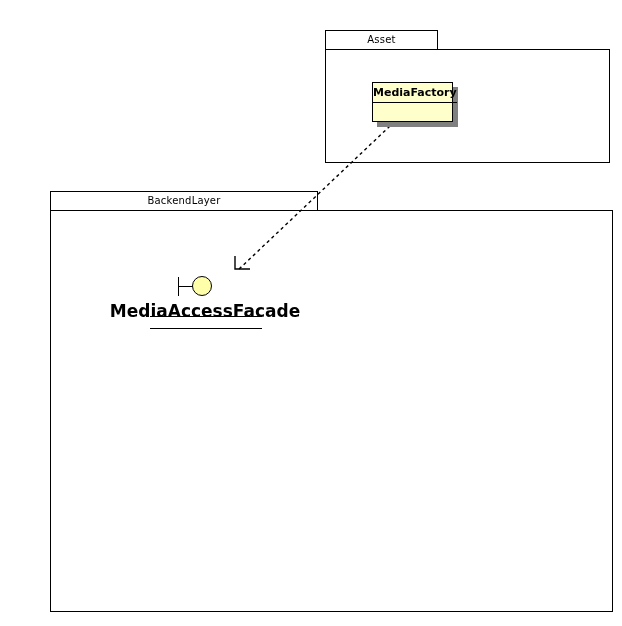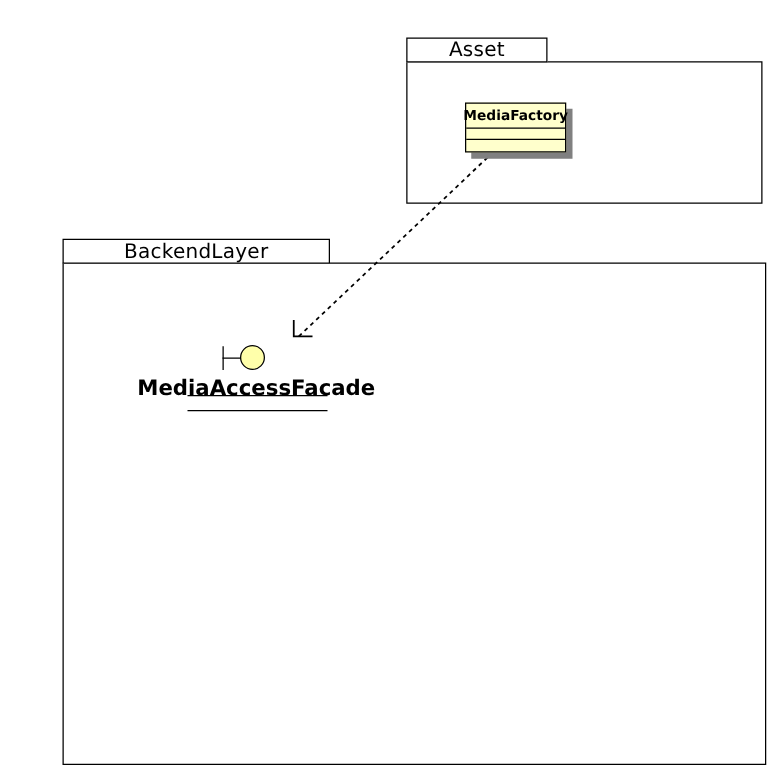--- a/index.html
+++ b/index.html
@@ -24,21 +24,21 @@
     position: absolute;
     box-sizing: border-box;
     border: 1px solid #000000;
     background: #ffffff;
     display: flex;
     align-items: center;
     justify-content: center;
     z-index: 3;
   }
   .pkg-tab-label {
-    font-size: 16px;
+    font-size: 10px;
     color: #000000;
     line-height: 1;
     white-space: nowrap;
     letter-spacing: 0.2px;
   }
   .pkg-body {
     position: absolute;
     box-sizing: border-box;
     border: 1px solid #000000;
     background: #ffffff;
@@ -64,21 +64,21 @@
     position: absolute;
     left: 0;
     top: 0;
     width: 100%;
     height: 100%;
     box-sizing: border-box;
     border: 1px solid #000000;
     background: #ffffcc;
     z-index: 2;
     display: flex;
-    flex-direction: column;
+    flex-direction: row;
   }
   .class-name-cmp {
     box-sizing: border-box;
     border-bottom: 1px solid #000000;
     display: flex;
     align-items: center;
     justify-content: center;
     height: 20px;
     flex: none;
   }
@@ -156,21 +156,21 @@
 </head>
 <body>
 
 <div id="canvas" style="width: 622px; height: 626px; background: rgb(255, 255, 255);">
 
   <div class="pkg-tab" id="asset-tab" style="left: 325px; top: 30px; width: 113px; height: 20px;">
     <span class="pkg-tab-label">Asset</span>
   </div>
   <div class="pkg-body" id="asset-body" style="left: 325px; top: 49px; width: 285px; height: 114px;"></div>
 
-  <div class="pkg-tab" id="backend-tab" style="left: 50px; top: 191px; width: 214px; height: 20px;">
+  <div class="pkg-tab" id="backend-tab" style="left: 50px; top: 191px; width: 268px; height: 20px;">
     <span class="pkg-tab-label">BackendLayer</span>
   </div>
   <div class="pkg-body" id="backend-body" style="left: 50px; top: 210px; width: 563px; height: 402px;"></div>
 
   <div class="class-box" id="mediafactory-box" style="left: 372px; top: 82px; width: 81px; height: 40px;">
     <div class="class-shadow" style="background: rgb(128, 128, 128);"></div>
     <div class="class-frame" style="background: rgb(255, 255, 204); border-color: rgb(0, 0, 0);">
       <div class="class-name-cmp">
         <span>MediaFactory</span>
       </div>

